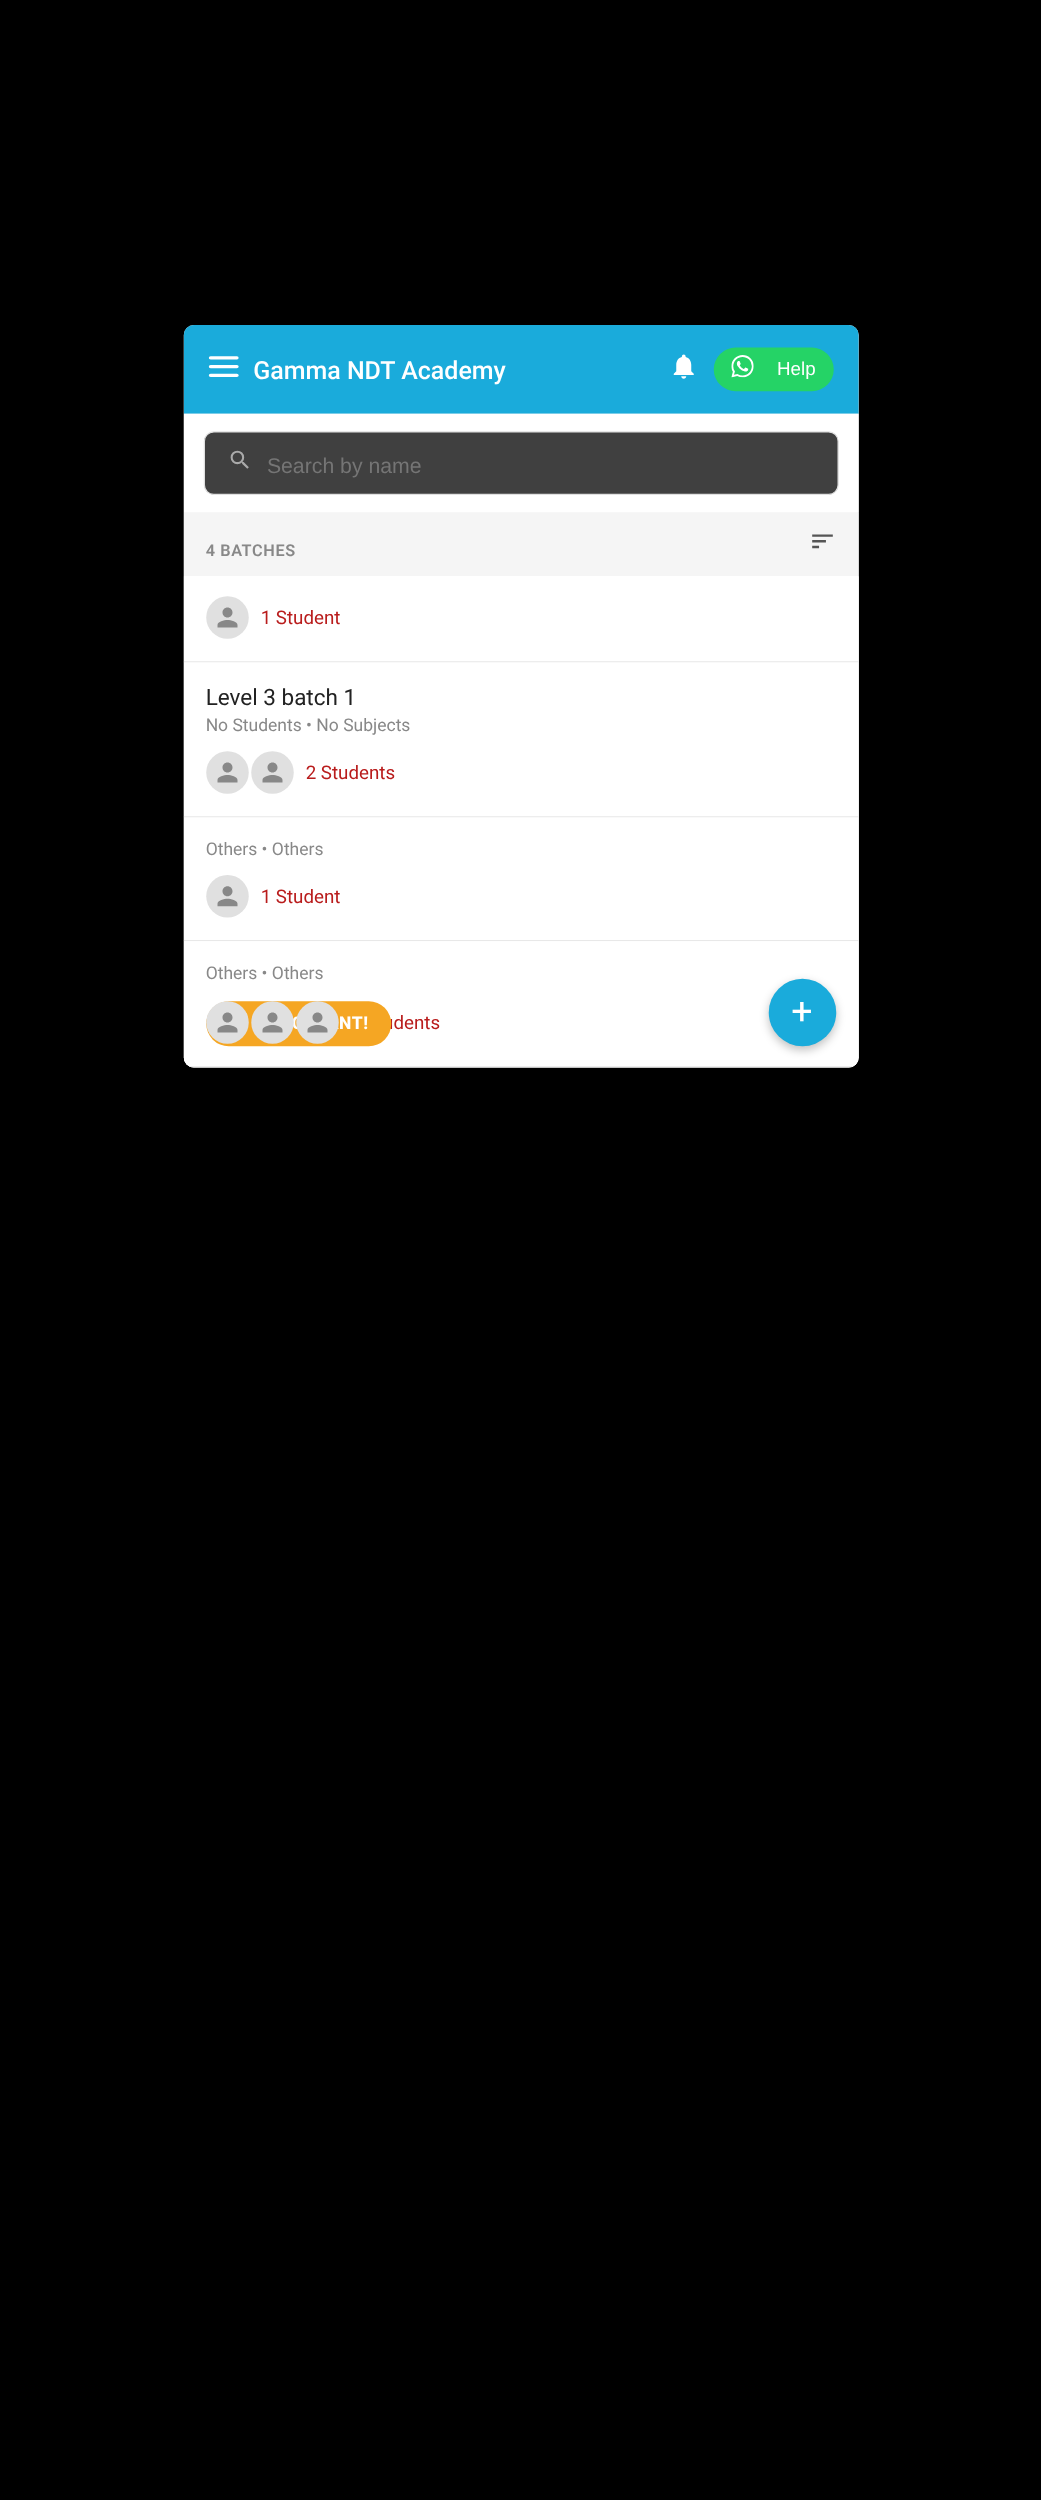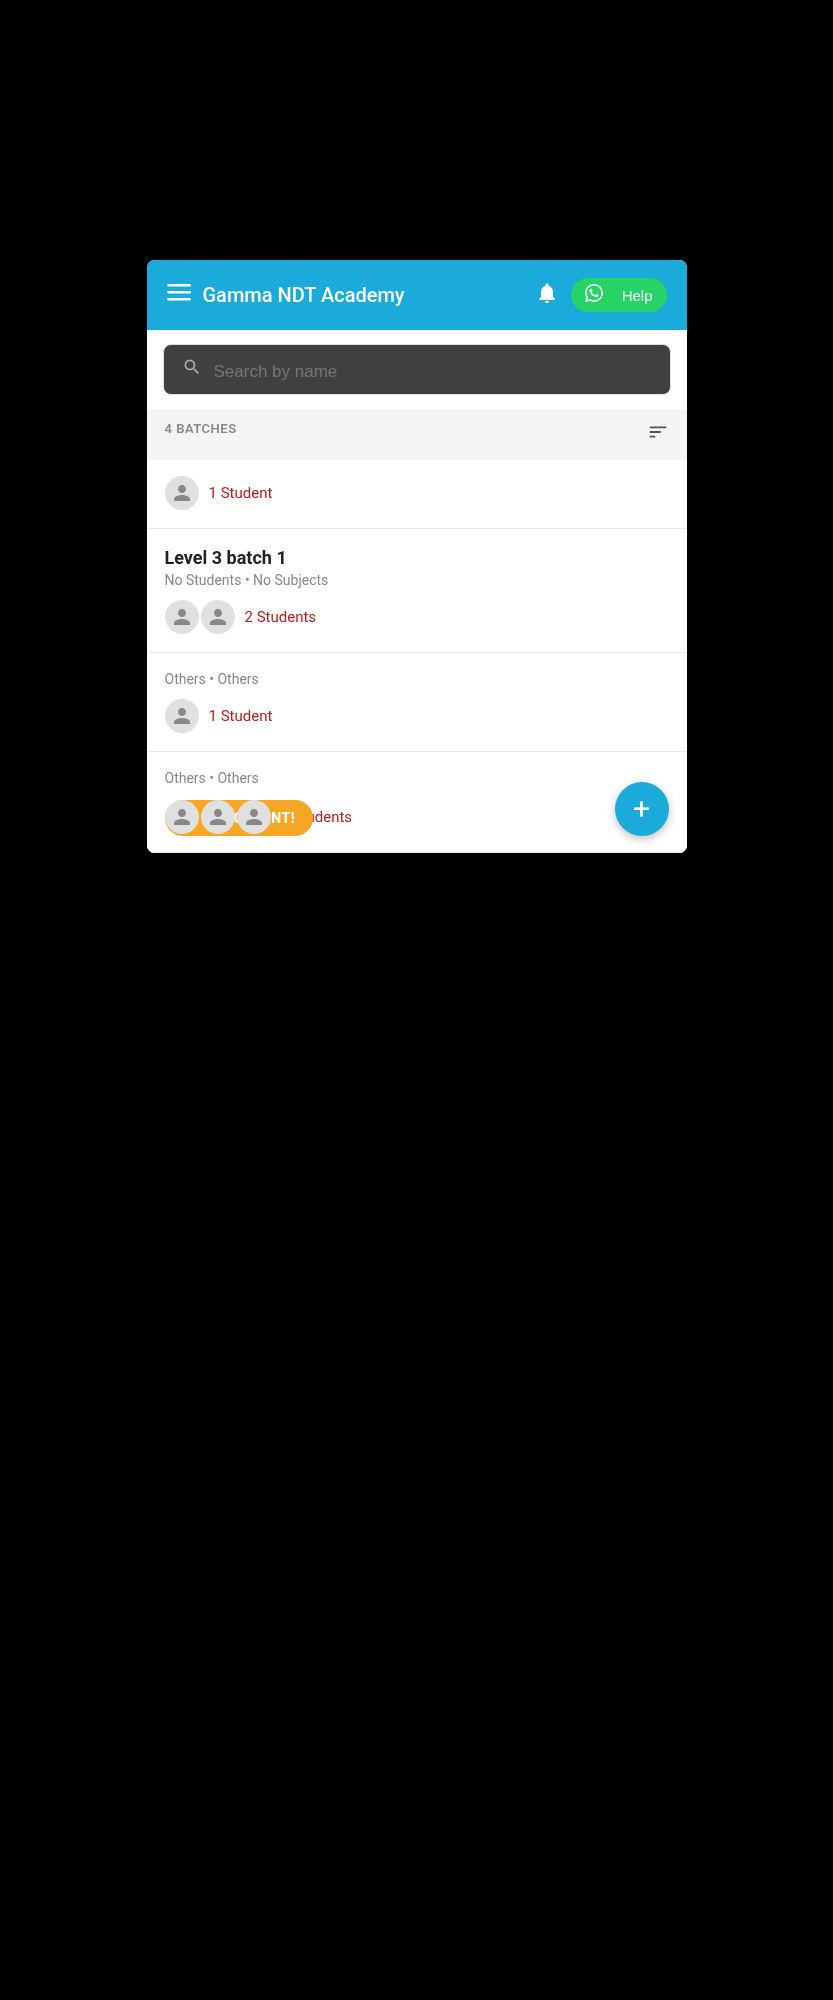--- a/index.html
+++ b/index.html
@@ -89,21 +89,21 @@
       font-size: 17px;
       color: #aaa;
       width: 100%;
       background: transparent;
     }
     
     .batches-header {
       background: #f5f5f5;
       padding: 12px 18px;
       display: flex;
-      align-items: flex-start;
+      align-items: flex-end;
       justify-content: space-between;
     }
     .batches-count {
       font-size: 13px;
       font-weight: 600;
       color: #888;
       letter-spacing: 0.5px;
     }
     .sort-icon {
       color: #555;
@@ -118,21 +118,21 @@
       background: #fff;
       padding: 18px 18px 18px 18px;
       border-bottom: 1px solid #e8e8e8;
       cursor: pointer;
     }
     .batch-item:first-child {
       padding-top: 16px;
     }
     .batch-item-name {
       font-size: 18px;
-      font-weight: 700;
+      font-weight: 400;
       color: #222;
       margin-bottom: 4px;
     }
     .batch-item-sub {
       font-size: 14px;
       color: #888;
       margin-bottom: 12px;
     }
     .batch-students {
       display: flex;

